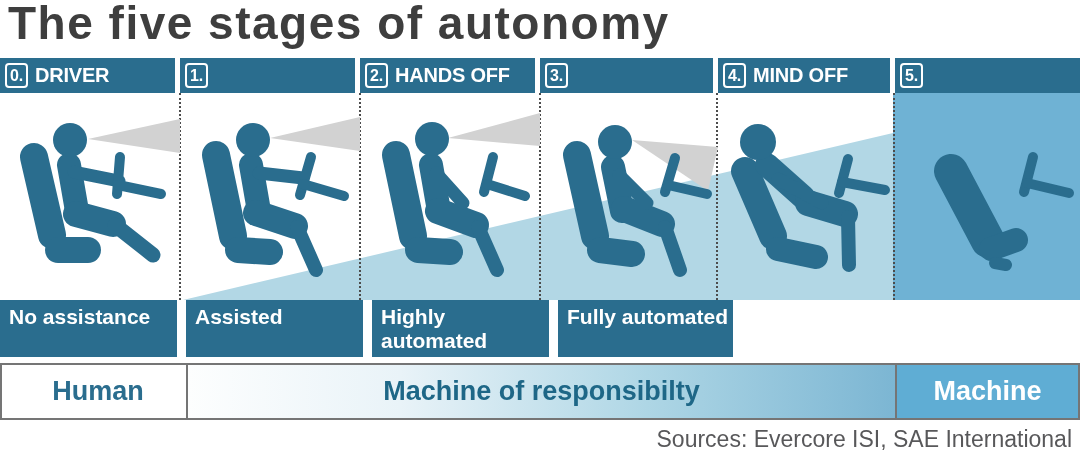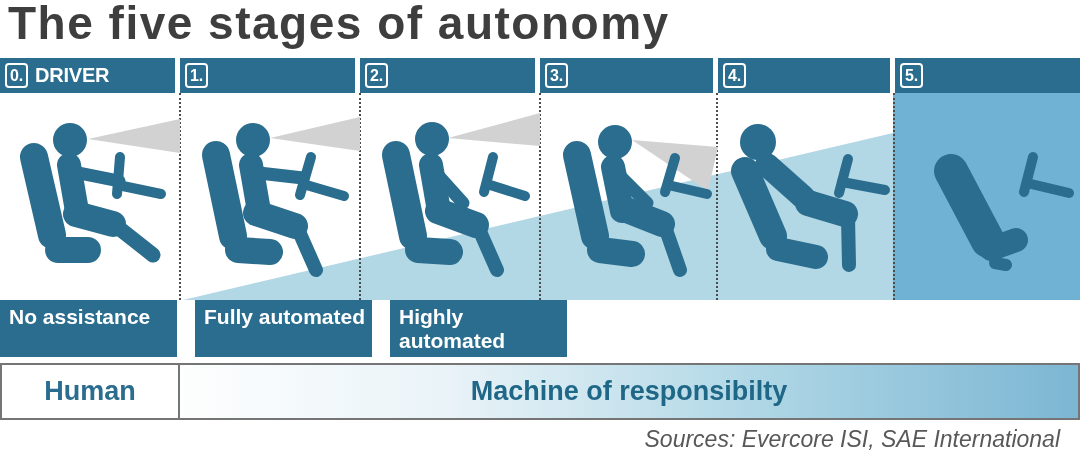--- a/index.html
+++ b/index.html
@@ -20,64 +20,66 @@
 
   
   .band{position:absolute;left:0;top:93px;width:1080px;height:207px;}
   .bgsvg{position:absolute;left:0;top:0;}
   .vdiv{position:absolute;top:0;height:207px;width:0;border-left:2px dotted #4c4c4c;}
   .fig{position:absolute;top:0;height:207px;}
 
   
   .label-band{position:absolute;left:0;top:300px;width:1080px;height:57px;
               display:grid;grid-template-columns:177px 177px 177px 175px 174px 185px;
-              column-gap:18px;}
+              column-gap:9px;}
   .lcell{background:#2a6d8e;color:#fff;font-weight:bold;font-size:21px;
          line-height:1.12;padding:5px 4px 0 9px;}
 
   
   .bottom-bar{position:absolute;left:0;top:363px;width:1080px;height:57px;
-              border:2px solid #757575;box-sizing:border-box;display:flex;}
+              border:2px solid #757575;box-sizing:border-box;display:flex;padding-left:8px;}
   .cell-human{width:176px;background:#fff;border-right:2px solid #757575;
               color:#2a6d8e;font-weight:bold;font-size:27px;
               display:flex;align-items:center;justify-content:center;}
   .cell-transfer{flex:1;color:#1e6787;font-weight:bold;font-size:27px;
               display:flex;align-items:center;justify-content:center;
               background:linear-gradient(90deg,#fdfefe 0%,#e9f3f8 30%,#aed6e5 65%,#7cb6d3 100%);}
   .cell-machine{width:181px;background:#5fadd4;border-left:2px solid #757575;
               color:#fff;font-weight:bold;font-size:27px;
               display:flex;align-items:center;justify-content:center;}
 
-  .source{position:absolute;top:426px;right:20px;font-size:23px;color:#58585a;font-style:italic;}
+  .source{position:absolute;top:426px;right:8px;font-size:23px;color:#58585a;}
 
   svg .stroke{stroke:#2a6d8e;stroke-linecap:round;fill:none;}
   svg .fill{fill:#2a6d8e;}
   svg .cone{fill:#d2d2d2;}
 </style>
 </head>
 <body>
 
 <div class="title">The five stages of autonomy</div>
 
 <div class="header-row">
   <div class="hcell">
     <span class="numbox">0.</span>
     <span>DRIVER</span>
   </div>
   <div class="hcell">
     <span class="numbox">1.</span>
   </div>
   <div class="hcell">
     <span class="numbox">2.</span>
+    <span>HANDS OFF</span>
   </div>
   <div class="hcell">
     <span class="numbox">3.</span>
   </div>
   <div class="hcell">
     <span class="numbox">4.</span>
+    <span>MIND OFF</span>
   </div>
   <div class="hcell">
     <span class="numbox">5.</span>
   </div>
 </div>
 
 <div class="band">
   <svg class="bgsvg" width="1080" height="207">
     <polygon points="183,207 893,207 893,40" fill="#b2d7e5"></polygon>
     <rect x="893" y="0" width="187" height="207" fill="#6fb2d4"></rect>
@@ -169,22 +171,24 @@
       <path d="M96,156 L121,147" stroke-width="24"></path>
       <path d="M100,170 L111,172" stroke-width="12"></path>
       <path d="M138,64 L129,99" stroke-width="10"></path>
       <path d="M132,90 L174,100" stroke-width="10"></path>
     </g>
   </svg>
 </div>
 
 <div class="label-band">
   <div class="lcell">No assistance</div>
+  <div class="lcell">Assisted</div>
+  <div class="lcell">Highly automated</div>
   <div class="lcell">Fully automated</div>
-  <div class="lcell">Highly automated</div>
 </div>
 
 <div class="bottom-bar">
   <div class="cell-human">Human</div>
   <div class="cell-transfer">Machine of responsibilty</div>
+  <div class="cell-machine">Machine</div>
 </div>
 
 <div class="source">Sources: Evercore ISI, SAE International</div>
 
 </body></html>

